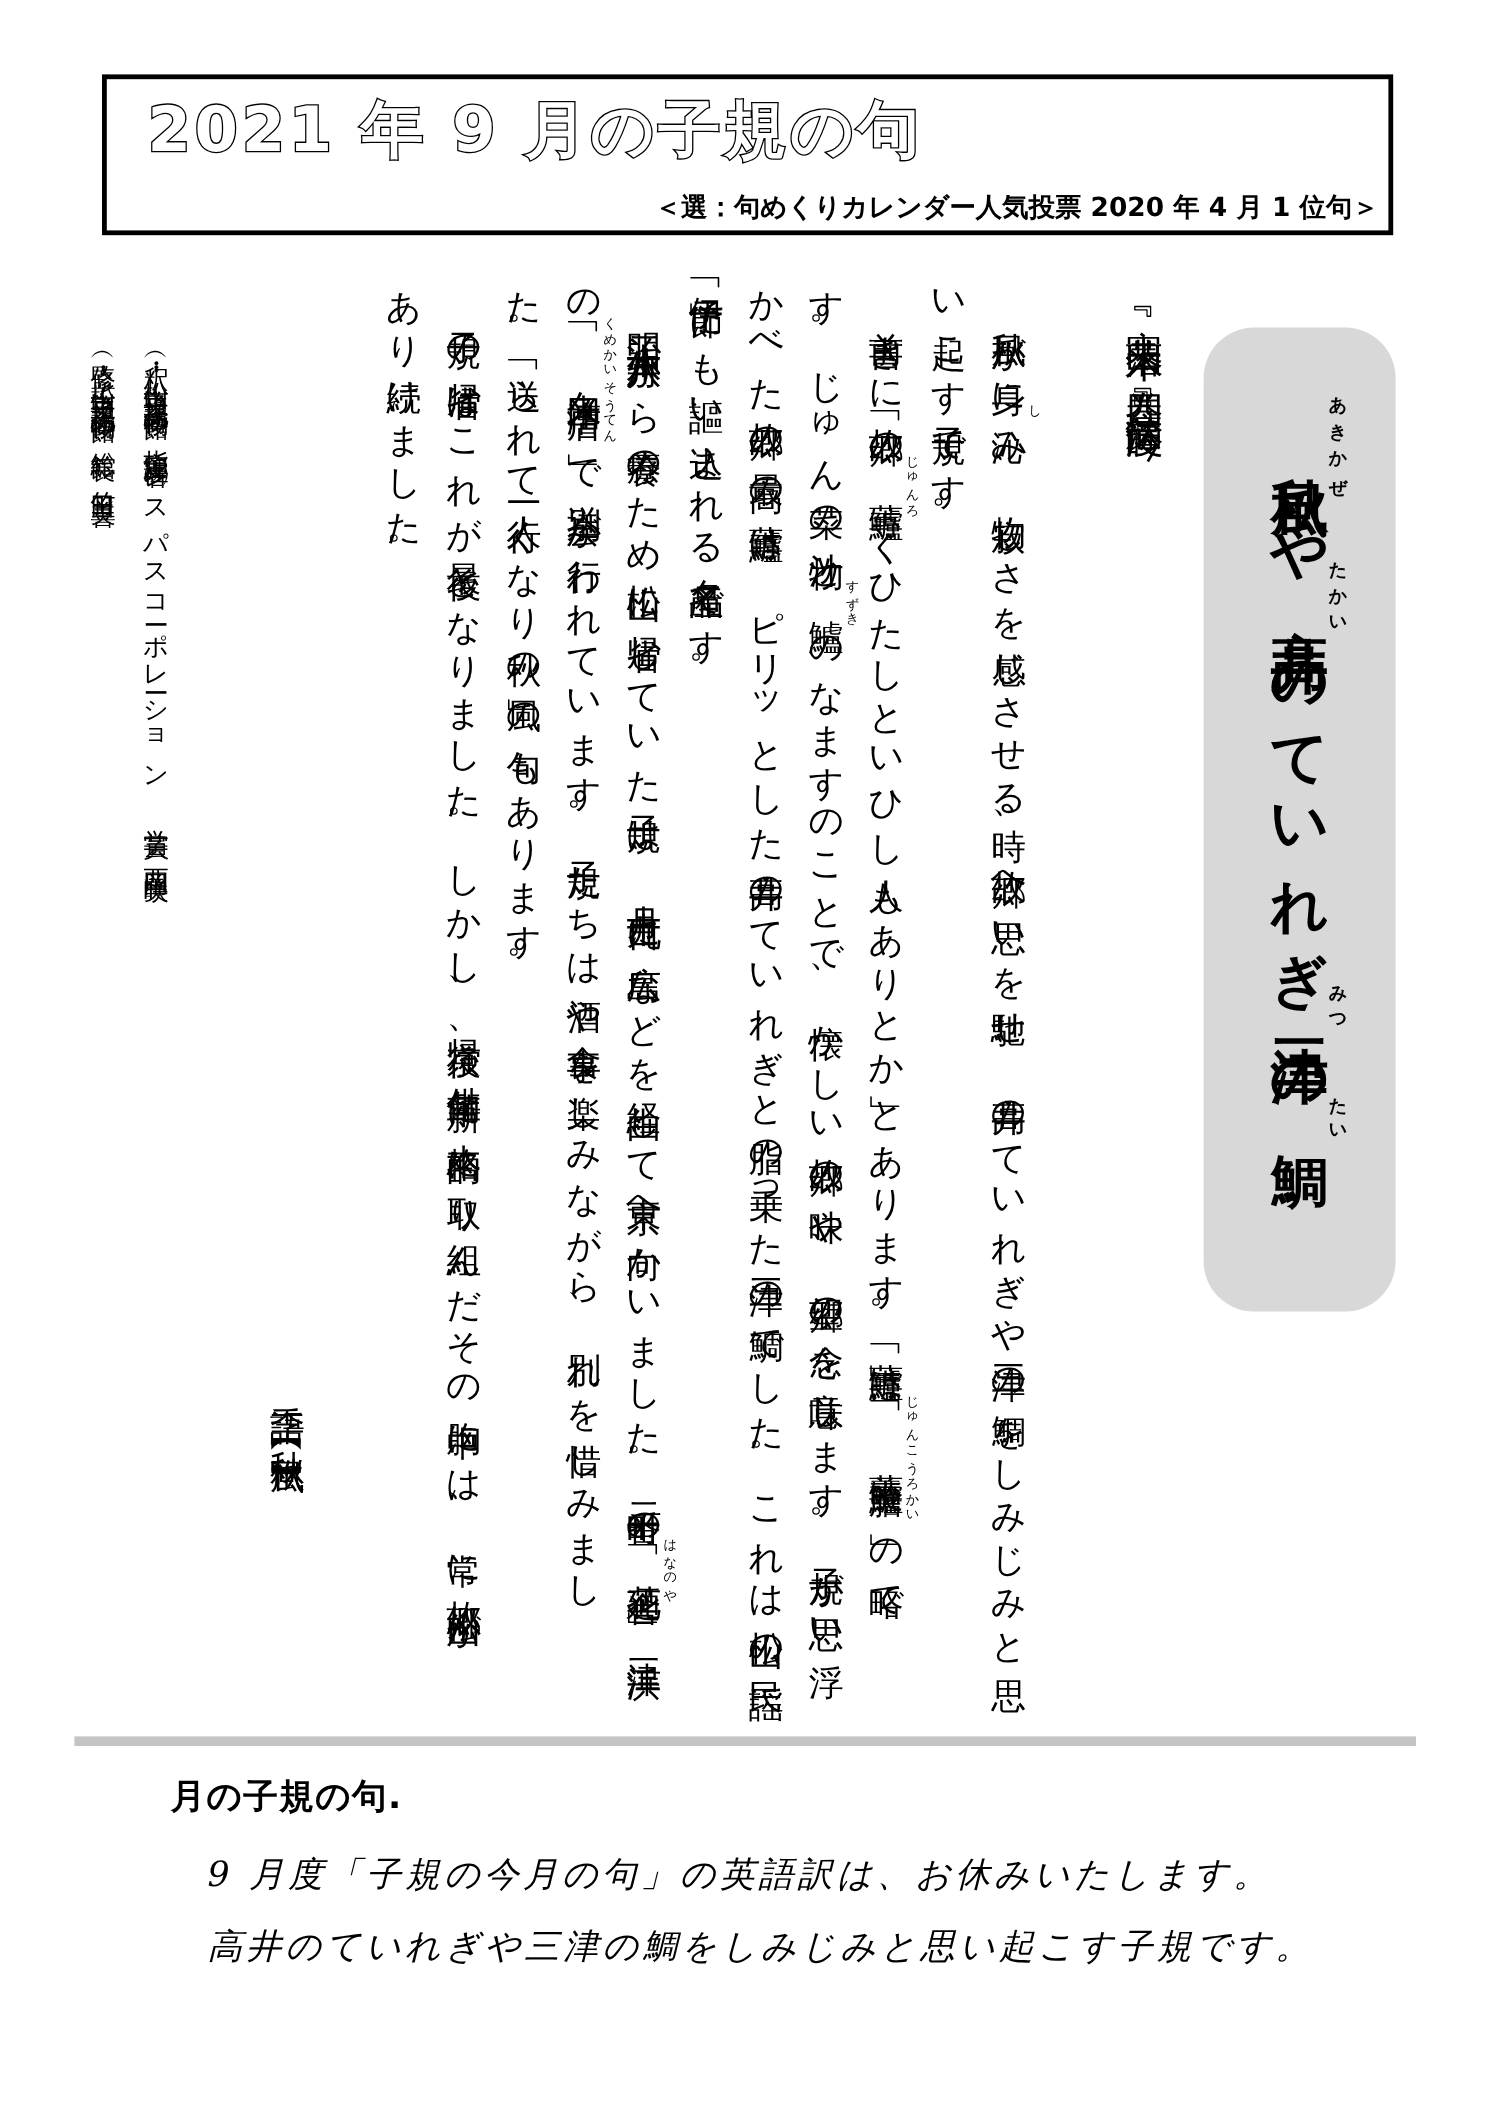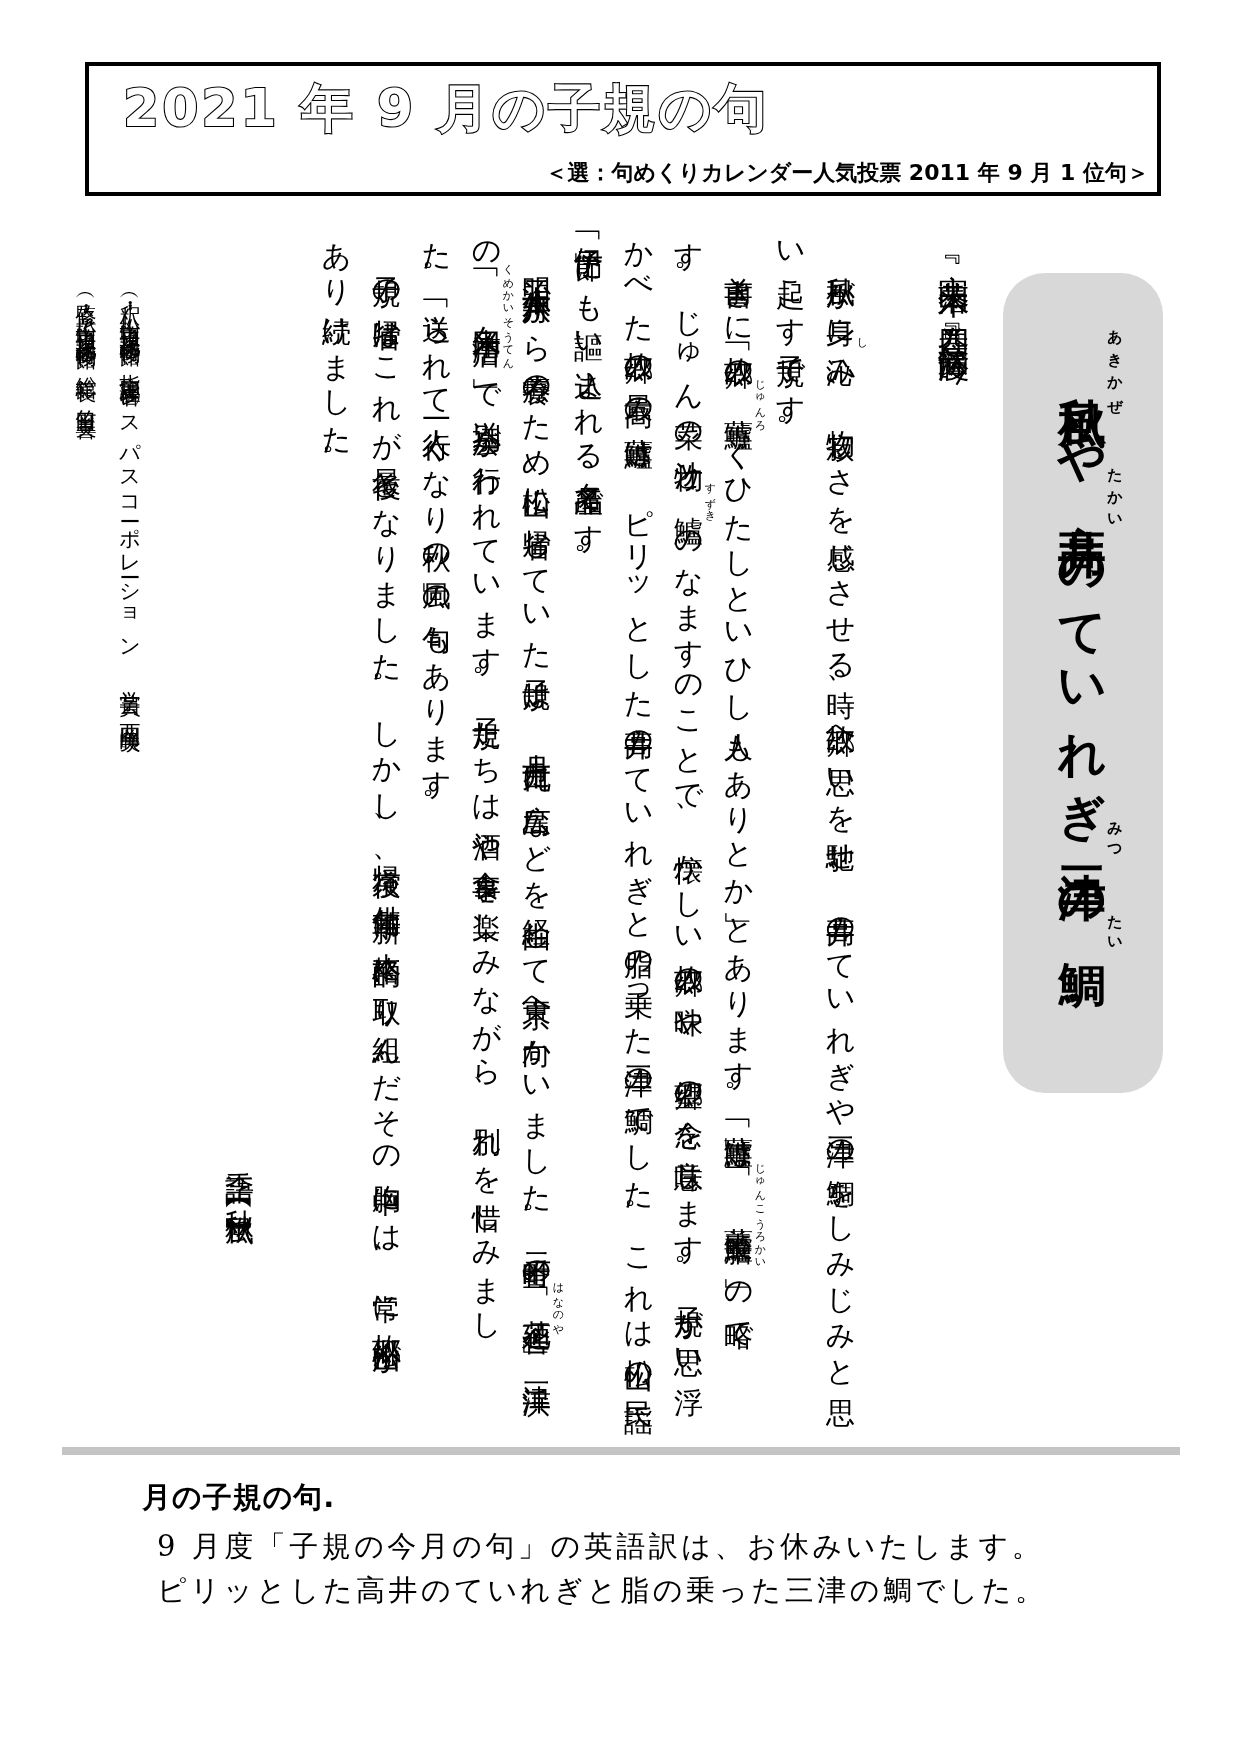--- a/index.html
+++ b/index.html
@@ -83,30 +83,30 @@
   }
   .footer-heading {
     position:absolute; left:142px; top:1478px;
     font-family:"DejaVu Sans","Liberation Sans",sans-serif;
     font-weight:bold; font-size:29px; letter-spacing:1px;
   }
   .footer-lines {
     position:absolute; left:157px; top:1524px;
     font-size:29px; letter-spacing:3.5px;
   }
-  .footer-lines p { line-height:44px; margin:0; white-space:nowrap; }
+  .footer-lines p { line-height:44px; margin:16px; white-space:nowrap;font-style:italic; }
 </style>
 </head>
 <body>
 
 <div class="page">
 
   <div class="header-box">
     <div class="header-title">2021 年 9 月の子規の句</div>
-    <div class="header-subtitle">＜選：句めくりカレンダー人気投票 2011 年 9 月 1 位句＞</div>
+    <div class="header-subtitle">＜選：句めくりカレンダー人気投票 2020 年 4 月 1 位句＞</div>
   </div>
 
   <div class="banner" style="background: rgb(216, 216, 216);">
     <div class="haiku vtext"><ruby>秋風<rt>あきかぜ</rt></ruby>や<ruby>高井<rt>たかい</rt></ruby>のていれぎ<ruby>三津<rt>みつ</rt></ruby>の<ruby>鯛<rt>たい</rt></ruby></div>
   </div>
 
   <div class="source vtext">『寒山落木　巻四』『病餘漫吟』</div>
 
   <div class="bodytext vtext">
       <p>秋風が身に<ruby>沁<rt>し</rt></ruby>み、物寂しさを感じさせる時、故郷へ思いを馳せ、高井のていれぎや三津の鯛をしみじみと思い起こす子規です。</p>
@@ -121,16 +121,16 @@
       <p>（釈・・・松山市立子規記念博物館　指定管理者㈱レスパスコーポレーション　学芸員　西岡美咲）</p>
       <p>（監修・・・松山市立子規記念博物館　総館長　竹田美喜）</p>
     </div>
 
   <div class="divider" style="background: rgb(196, 196, 196);"></div>
 
   <div class="footer-heading">月の子規の句.</div>
 
   <div class="footer-lines">
     <p>9 月度「子規の今月の句」の英語訳は、お休みいたします。</p>
-    <p>ピリッとした高井のていれぎと脂の乗った三津の鯛でした。</p>
+    <p>高井のていれぎや三津の鯛をしみじみと思い起こす子規です。</p>
   </div>
 
 </div>
 
 </body></html>

